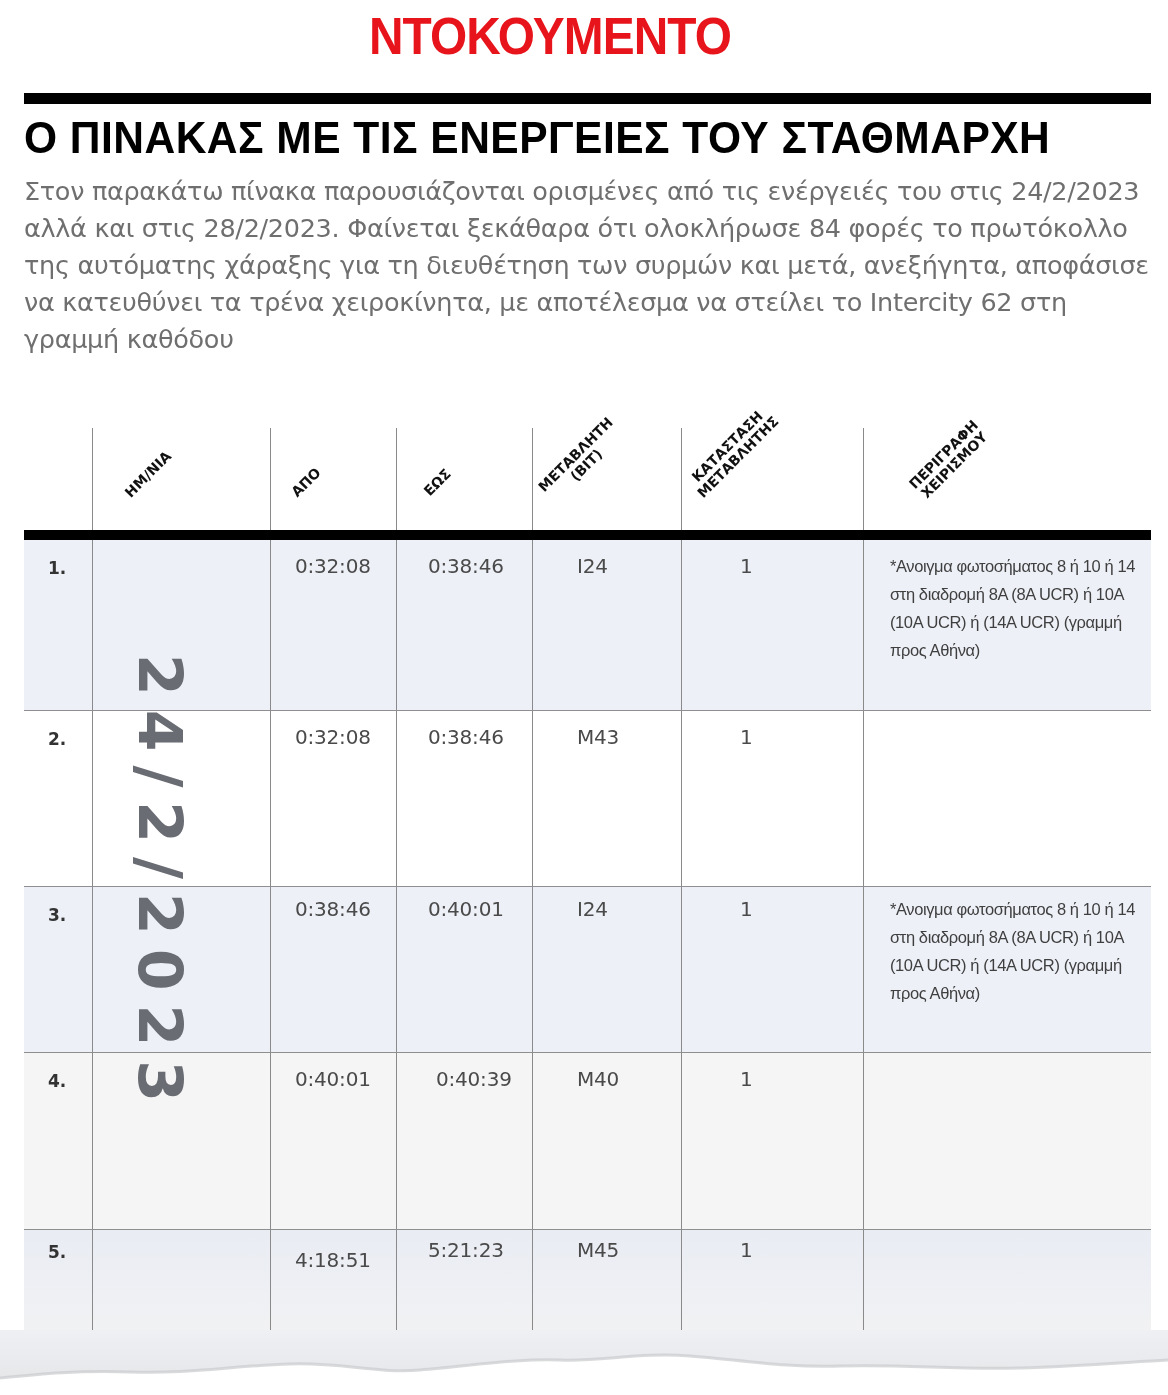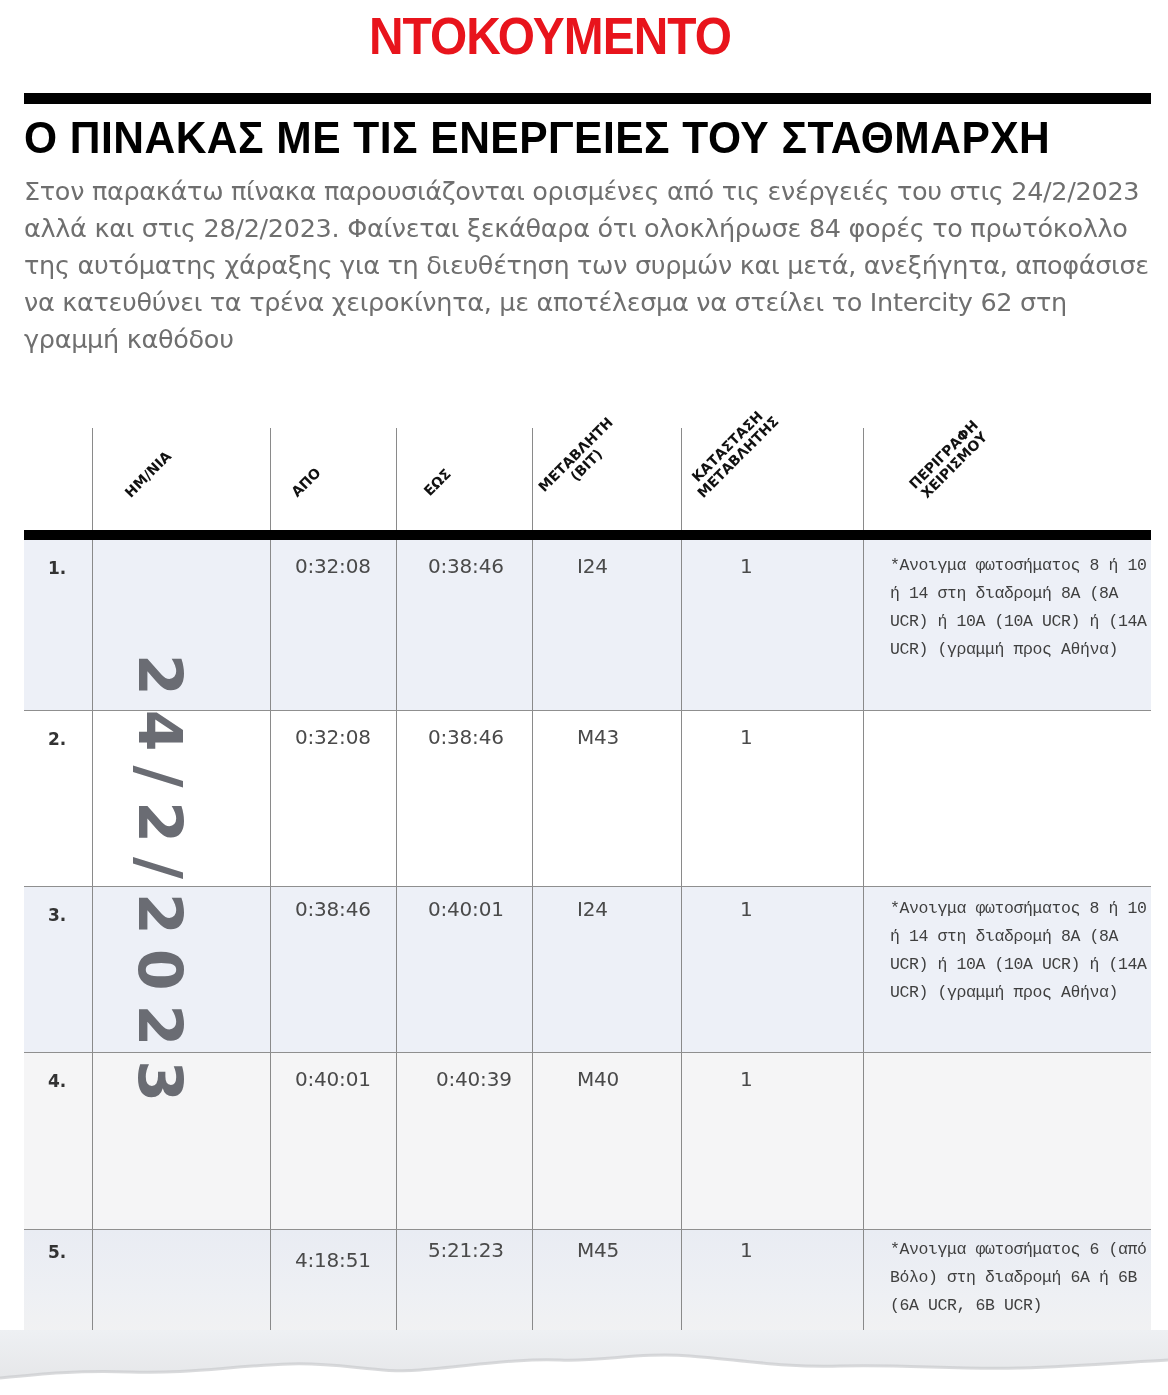--- a/index.html
+++ b/index.html
@@ -44,21 +44,21 @@
   .num {
     position: absolute; left: 24px; top: 18px; font-family: "DejaVu Sans", sans-serif;
     font-weight: 700; font-size: 17px; color: #333;
   }
   .val {
     position: absolute; top: 14px; font-family: "DejaVu Sans", sans-serif;
     font-size: 20px; color: #4a4a4a; letter-spacing: -0.2px;
   }
   .desc {
     position: absolute; left: 866px; top: 12px; width: 260px;
-    font-family: Liberation Mono, monospace; font-size: 16.5px; line-height: 28px;
+    font-family: Liberation Sans, sans-serif; font-size: 16.5px; line-height: 28px;
     color: #3f3f3f; letter-spacing: -0.4px;
   }
 
   .date-vertical {
     position: absolute; left: 130px; top: 625px; width: 60px; height: 520px;
     display: flex; align-items: center; justify-content: center;
   }
   .date-vertical span {
     display: block; transform: rotate(90deg); white-space: nowrap;
     font-family: "DejaVu Sans", sans-serif; font-weight: 700; font-size: 60px;
@@ -169,21 +169,20 @@
       <div class="vsep" style="left:246px"></div>
       <div class="vsep" style="left:372px"></div>
       <div class="vsep" style="left:508px"></div>
       <div class="vsep" style="left:657px"></div>
       <div class="vsep" style="left:839px"></div>
     <span class="num" style="top:12px">5.</span>
     <span class="val" style="left:271px; top:18px">4:18:51</span>
     <span class="val" style="left:404px; top:8px">5:21:23</span>
     <span class="val" style="left:553px; top:8px">M45</span>
     <span class="val" style="left:716px; top:8px">1</span>
-    <span class="desc" style="left:866px; top:6px">*Ανοιγμα φωτοσήματος 6 (από Βόλο) στη διαδρομή 6A ή 6B (6A UCR, 6B UCR)</span>
   </div>
 </div>
 
 <div class="date-vertical">
   <span>24/2/2023</span>
 </div>
 
 <div class="torn">
   <svg width="1168" height="65" viewBox="0 0 1168 65">
     <path d="M0,48 C40,44 80,40 130,42 C190,44 230,36 290,34 C340,32 380,44 420,40 C470,36 520,28 560,30 C600,32 640,22 690,26 C740,30 790,38 840,36 C900,34 960,40 1020,38 C1080,36 1130,32 1168,30 L1168,65 L0,65 Z" fill="#ffffff"></path>

